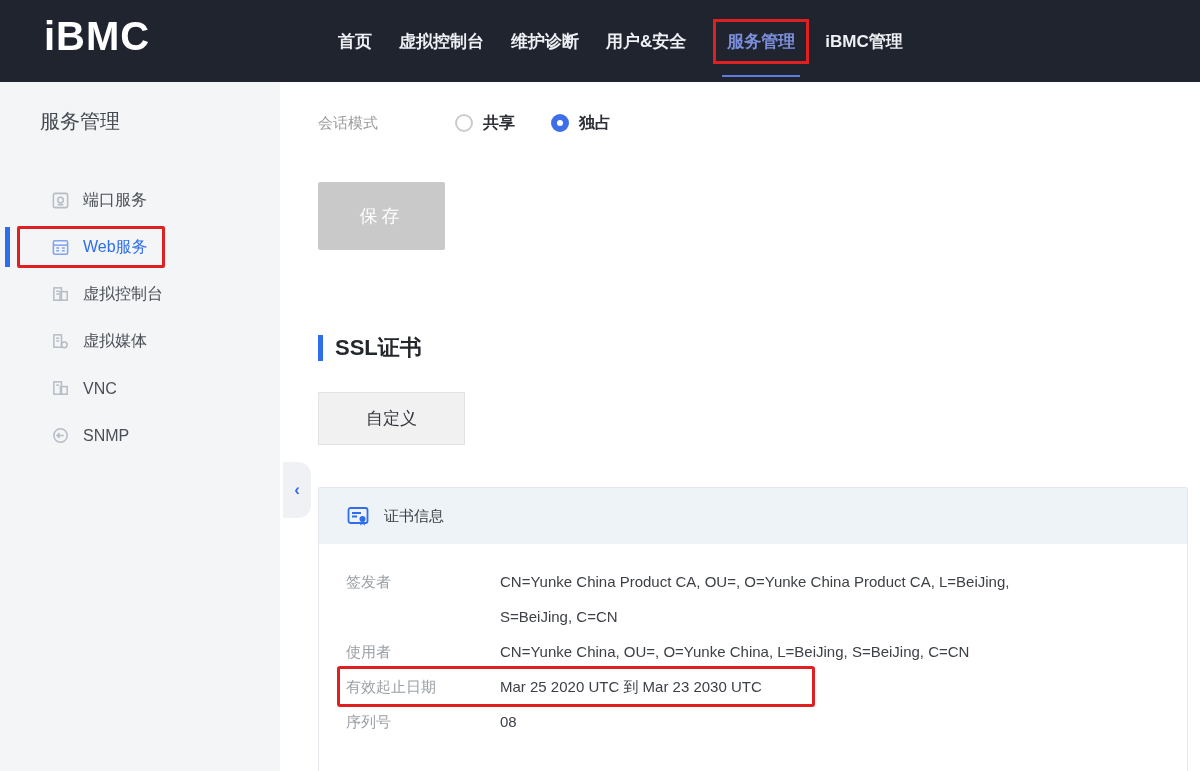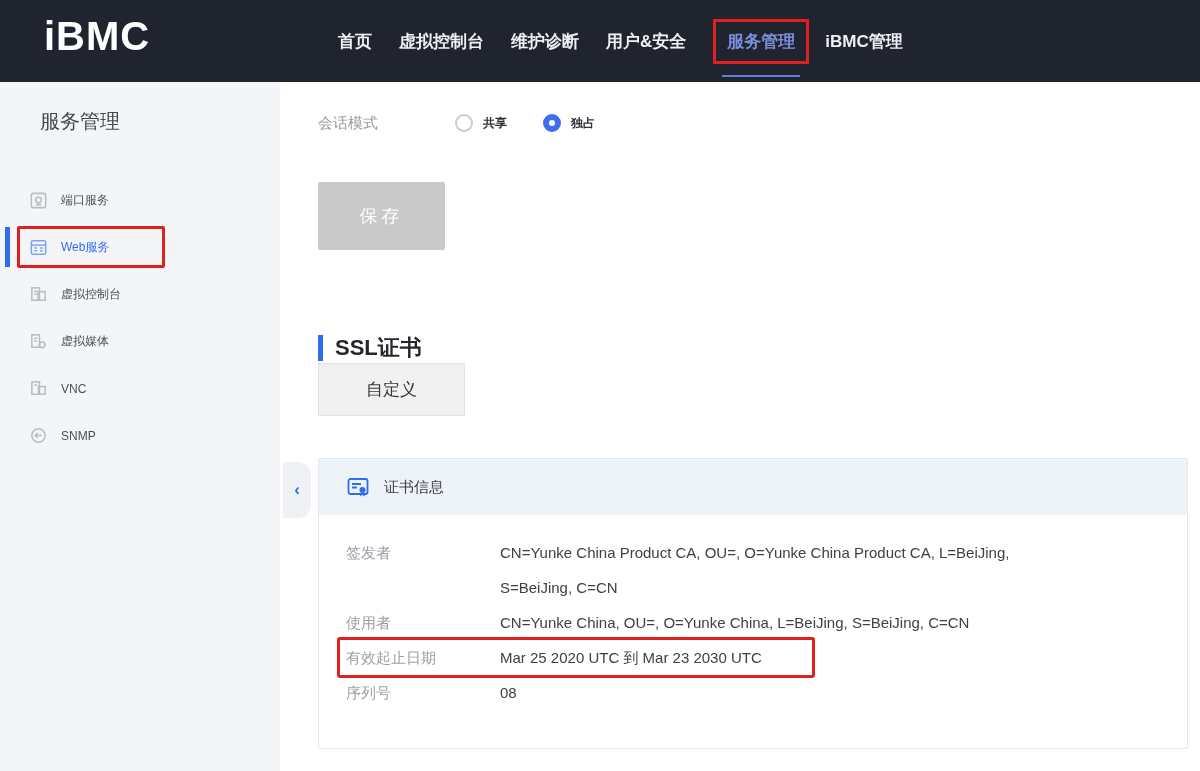--- a/index.html
+++ b/index.html
@@ -19,21 +19,21 @@
     border:3px solid #e02020; padding:8px 11px; margin-right:16px; }
   .tab-underline { position:absolute; left:6px; right:6px; bottom:-16px;
     height:2px; background:#5e7ce0; }
 
   
   .sidebar { position:absolute; top:82px; left:0; width:288px; height:689px;
     background:#f4f5f6; }
   .sidebar-title { padding:26px 0 0 40px; font-size:20px; color:#454a52; }
   .menu { margin-top:42px; }
   .menu-item { position:relative; height:47px; display:flex; align-items:center;
-    padding-left:28px; color:#4a4f57; font-size:12px; cursor:pointer; }
+    padding-left:50px; color:#4a4f57; font-size:16px; cursor:pointer; }
   .menu-item .mi-icon { width:20px; height:20px; margin-right:13px;
     display:inline-flex; align-items:center; justify-content:center; }
   .menu-item.active { color:#2f6eea; }
   .active-bar { position:absolute; left:5px; top:3px; width:5px; height:40px;
     background:#2f6eea; }
   .annotation-sidebar { position:absolute; left:17px; top:2px; width:148px;
     height:42px; border:3px solid #e02020; border-radius:2px; pointer-events:none; }
   .collapse-tab { position:absolute; left:283px; top:462px; width:28px; height:56px;
     background:#f0f1f4; border-radius:0 13px 13px 0; display:flex;
     align-items:center; justify-content:center; cursor:pointer; z-index:2; }
@@ -45,32 +45,32 @@
 
   .session-row { margin-top:27px; display:flex; align-items:center; height:28px; }
   .field-label { width:137px; color:#9b9b9b; font-size:15px; }
   .radio { display:flex; align-items:center; margin-right:36px; cursor:pointer; }
   .radio-dot { width:18px; height:18px; border-radius:50%; background:#fff;
     border:2px solid #c8ccd2; display:inline-flex; align-items:center;
     justify-content:center; }
   .radio.selected .radio-dot { background:#3f6fe8; border:2px solid #3f6fe8; }
   .radio.selected .radio-dot::after { content:""; width:6px; height:6px;
     border-radius:50%; background:#fff; }
-  .radio-label { margin-left:10px; font-size:12px; font-weight:600; color:#2c2f35; }
+  .radio-label { margin-left:10px; font-size:16px; font-weight:600; color:#2c2f35; }
 
   .save-btn { display:block; margin-top:45px; width:127px; height:68px;
     background:#c9c9c9; color:#ffffff; font-size:18px; letter-spacing:4px;
     border:none; border-radius:2px; cursor:not-allowed;
     font-family:"Liberation Sans", sans-serif; }
 
   .section-heading { margin-top:83px; display:flex; align-items:center; }
   .section-bar { width:5px; height:26px; background:#2f6eea; margin-right:12px; }
   .section-title { font-size:22px; font-weight:bold; color:#24272c; }
 
-  .custom-btn { display:block; width:147px; height:53px;
+  .custom-btn { display:block; margin-top:29px; width:147px; height:53px;
     background:#f1f1f2; border:1px solid #e3e3e6; color:#33363c; font-size:17px;
     cursor:pointer; font-family:"Liberation Sans", sans-serif; }
 
   
   .cert-panel { margin-top:42px; width:870px; height:291px;
     border:1px solid #e4e8ec; border-radius:2px; background:#fff; }
   .panel-header { height:56px; background:#eef3f8; display:flex;
     align-items:center; padding-left:27px; }
   .panel-header .ph-icon { width:24px; height:24px; margin-right:14px;
     display:inline-flex; }

